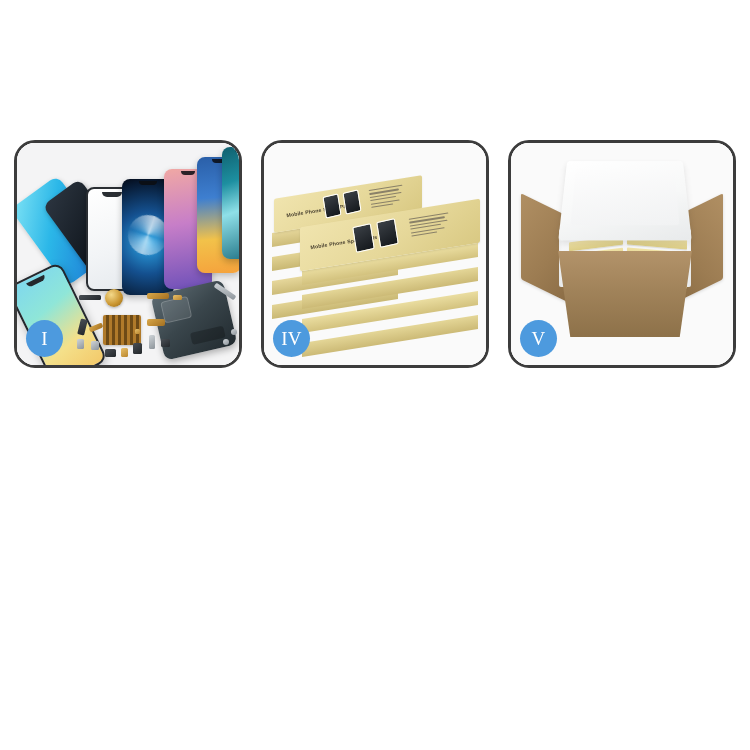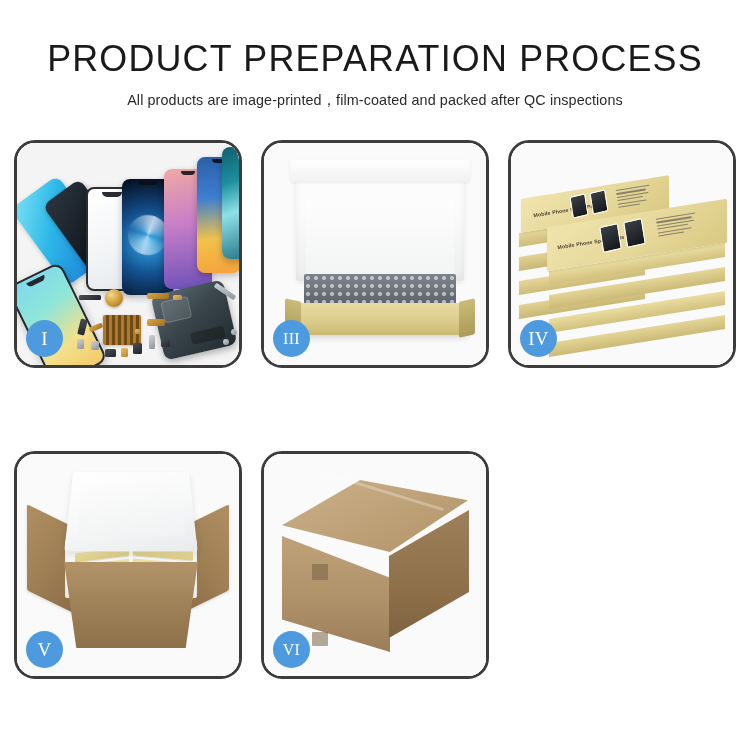--- a/index.html
+++ b/index.html
@@ -471,24 +471,20 @@
     position:absolute;
     background: rgba(120,98,68,.55);
     border-radius:1px;
   }
 </style>
 </head>
 <body>
 
 <div class="page">
 
-  <div class="header">
-    <div class="title">PRODUCT PREPARATION PROCESS</div>
-    <div class="subtitle">All products are image-printed，film-coated and packed after QC inspections</div>
-  </div>
 
   <div class="grid">
 
     <div class="card">
       <div class="card-inner">
         <div class="scene">
           <div class="p1-bg"></div>
 
           <div class="phone-back pb1"></div>
 
@@ -528,31 +524,20 @@
           <div class="part silver" style="left:60px; top:196px; width:7px; height:10px;"></div>
           <div class="part silver" style="left:196px; top:146px; width:24px; height:5px; transform:rotate(34deg);"></div>
           <div class="part silver" style="left:206px; top:196px; width:6px; height:6px; border-radius:50%;"></div>
           <div class="part silver" style="left:214px; top:186px; width:6px; height:6px; border-radius:50%;"></div>
         </div>
       </div>
       <div class="badge">I</div>
     </div>
 
 
-    <div class="card">
-      <div class="card-inner">
-        <div class="scene">
-          <div class="p3-bg"></div>
-          <div class="foam-lid"></div>
-          <div class="bubble-tray"></div>
-          <div class="ybox-front"></div>
-        </div>
-      </div>
-      <div class="badge small">III</div>
-    </div>
 
     <div class="card">
       <div class="card-inner">
         <div class="scene">
           <div class="p4-bg"></div>
           <div class="stack">
 
             <div class="sbox" style="left:2px; top:58px; width:126px; height:16px;">
               <div class="side" style="top:0; background:linear-gradient(180deg,#e6d79b,#cdbc79); transform:skewY(-9deg);"></div>
             </div>
@@ -631,29 +616,15 @@
           <div class="ybar" style="left:116px; top:120px; width:60px; height:10px; transform:skewY(5deg);"></div>
           <div class="ybar" style="left:116px; top:133px; width:60px; height:10px; transform:skewY(5deg);"></div>
 
           <div class="carton-front"></div>
           <div class="foam-open-lid"></div>
         </div>
       </div>
       <div class="badge">V</div>
     </div>
 
-    <div class="card">
-      <div class="card-inner">
-        <div class="scene">
-          <div class="p6-bg"></div>
-          <div class="c6-top"></div>
-          <div class="c6-seam"></div>
-          <div class="c6-left"></div>
-          <div class="c6-right"></div>
-          <div class="c6-tape" style="left:48px; top:110px; width:16px; height:16px;"></div>
-          <div class="c6-tape" style="left:48px; top:178px; width:16px; height:14px;"></div>
-        </div>
-      </div>
-      <div class="badge small">VI</div>
-    </div>
 
   </div>
 </div>
 
 </body></html>

